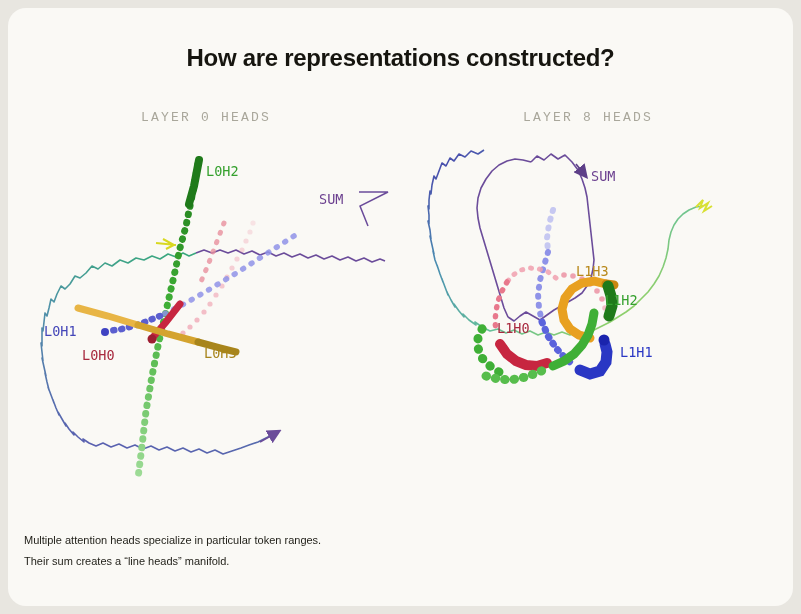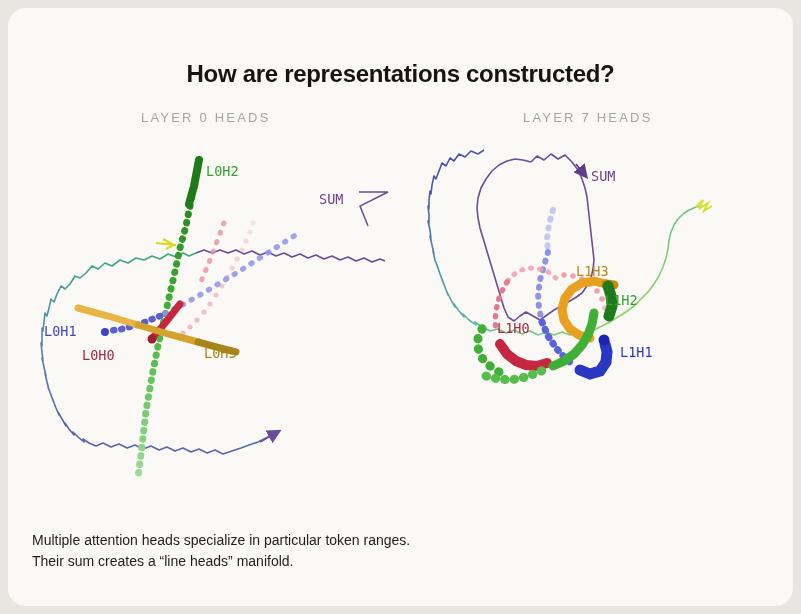--- a/index.html
+++ b/index.html
@@ -19,71 +19,71 @@
     top: 8px;
     width: 785px;
     height: 598px;
     background: #faf9f5;
     border-radius: 18px;
     overflow: hidden;
   }
   #title {
     position: absolute;
     left: 0;
-    top: 52px;
+    top: 36px;
     width: 785px;
     text-align: center;
     font-size: 24px;
     font-weight: bold;
     color: #16150f;
     letter-spacing: -0.3px;
     font-family: "Liberation Sans", sans-serif;
   }
   .panel-header {
     position: absolute;
     top: 102px;
-    font-family: Liberation Sans, sans-serif;
+    font-family: Liberation Mono, monospace;
     font-size: 13px;
     letter-spacing: 2.2px;
     color: #a9a79b;
   }
   #header-left  { left: 133px; }
   #header-right { left: 515px; }
   #plot-area {
     position: absolute;
     left: 0;
     top: 118px;
     width: 785px;
     height: 390px;
   }
   #caption {
     position: absolute;
-    left: 24px;
+    left: 16px;
     top: 522px;
     width: 700px;
-    font-size: 14px;
+    font-size: 11px;
     line-height: 21px;
     color: #1f1e17;
     font-family: "Liberation Sans", sans-serif;
   }
   #caption div { white-space: pre; }
   text.vlabel {
     font-family: "DejaVu Sans Mono", monospace;
     font-size: 13.5px;
   }
 </style>
 </head>
 <body>
 
 <div id="card">
 
   <div id="title">How are representations constructed?</div>
 
   <div class="panel-header" id="header-left">LAYER 0 HEADS</div>
-  <div class="panel-header" id="header-right">LAYER 7 HEADS</div>
+  <div class="panel-header" id="header-right">LAYER 8 HEADS</div>
 
   <svg id="plot-area" viewBox="0 0 785 390">
     <defs>
       <linearGradient id="gradL0H2" x1="0" y1="0" x2="0" y2="1">
         <stop offset="0%" stop-color="#1f7a1a"></stop>
         <stop offset="45%" stop-color="#3faf36"></stop>
         <stop offset="100%" stop-color="#9fdc98"></stop>
       </linearGradient>
       <linearGradient id="gradOuterL" x1="0.55" y1="0" x2="0.35" y2="1">
         <stop offset="0%" stop-color="#3aa87e"></stop>

